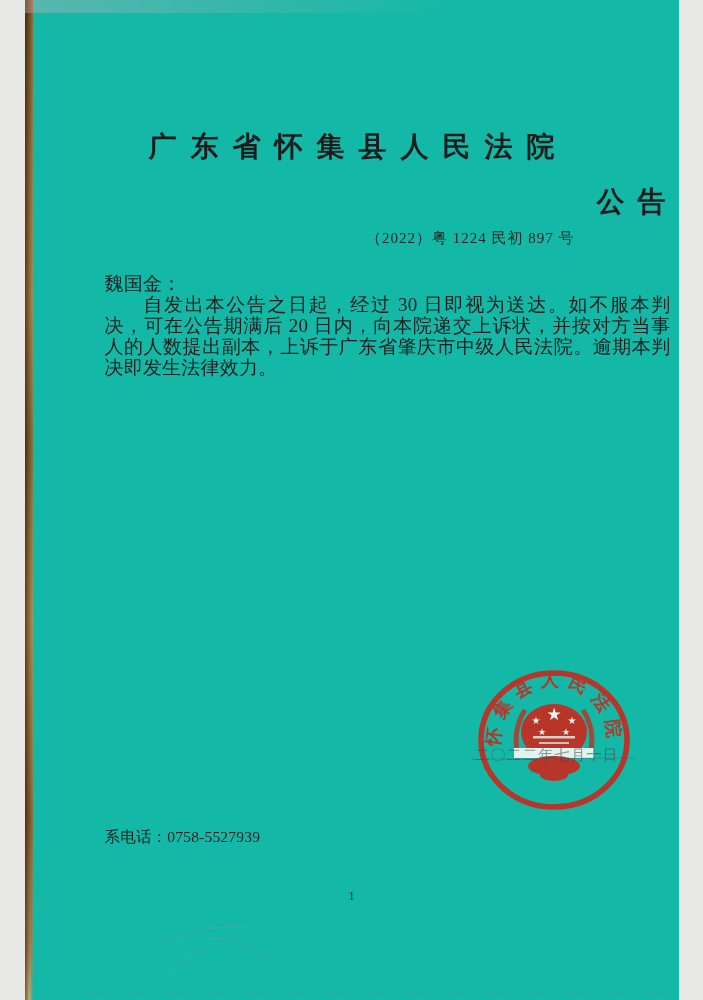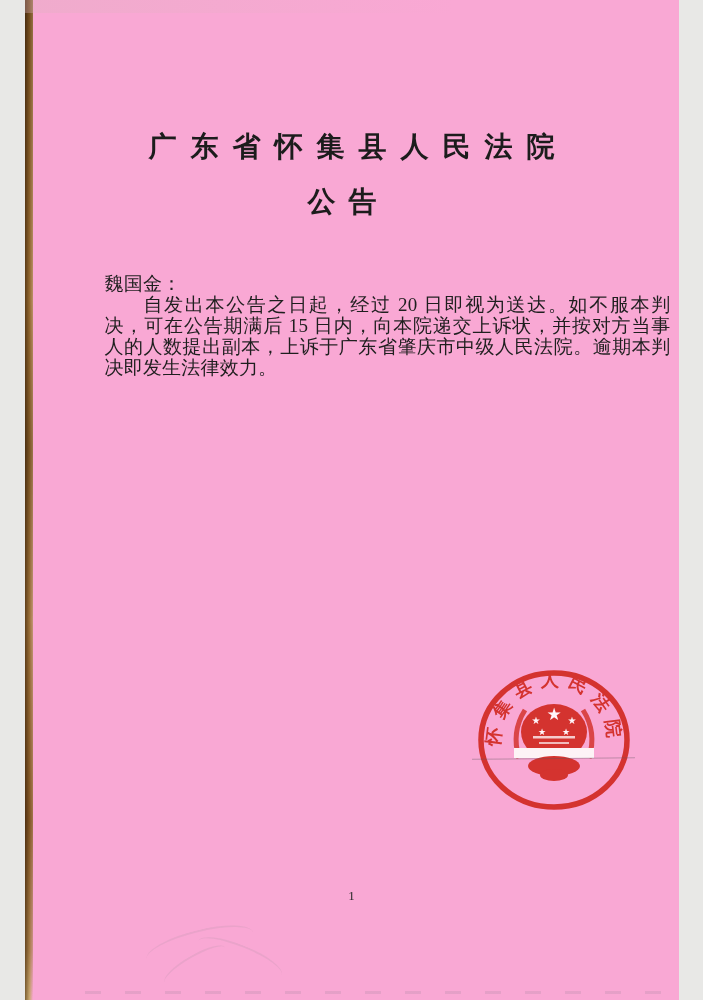--- a/index.html
+++ b/index.html
@@ -1,20 +1,20 @@
 <!DOCTYPE html>
 <html><head>
 <meta charset="utf-8">
 <style>
   html,body{margin:0;padding:0;background:#e8e8e6;}
   .page{
     position:relative;
     width:654px;height:1000px;
     margin:0 auto;
-    background:#f9a8d4;
+    background:#14b8a6;
     overflow:hidden;
     font-family:"Liberation Serif","DejaVu Serif",serif;
     color:#212121;
   }
   
   .left-edge{
     position:absolute;left:0;top:0;width:8px;height:100%;
     background:
       linear-gradient(to bottom, rgba(139,106,58,.95) 0%, rgba(176,141,85,.85) 30%,
         rgba(143,111,62,.9) 45%, rgba(181,146,96,.8) 62%, rgba(150,110,60,.9) 82%,
@@ -36,21 +36,21 @@
   .scribble.s3{left:135px;top:955px;width:70px;height:18px;transform:rotate(-30deg);}
 
   
   .court-name{
     position:absolute;left:0;right:0;top:128px;margin:0;
     text-align:center;font-size:28px;font-weight:600;
     letter-spacing:14px;text-indent:14px;color:#1c1c1c;
   }
   .doc-title{
     position:absolute;left:0;right:0;top:183px;margin:0;
-    text-align:center;font-size:28px;font-weight:600;
+    text-align:right;font-size:28px;font-weight:600;
     letter-spacing:13px;text-indent:-6px;color:#1c1c1c;
   }
   .case-number{
     position:absolute;right:104px;top:229px;
     font-size:15px;letter-spacing:1px;color:#262626;
   }
 
   
   .body-text{
     position:absolute;left:80px;top:251px;width:566px;
@@ -93,24 +93,25 @@
 
   <div class="left-edge"></div>
   <div class="top-smudge"></div>
   <div class="bottom-dashes"></div>
   <div class="scribble s1"></div>
   <div class="scribble s2"></div>
   <div class="scribble s3"></div>
 
   <h1 class="court-name">广东省怀集县人民法院</h1>
   <h2 class="doc-title">公告</h2>
+  <div class="case-number">（2022）粤 1224 民初 897 号</div>
 
   <div class="body-text">
     <p class="salutation">魏国金：</p>
-    <p>自发出本公告之日起，经过 20 日即视为送达。如不服本判决，可在公告期满后 15 日内，向本院递交上诉状，并按对方当事人的人数提出副本，上诉于广东省肇庆市中级人民法院。逾期本判决即发生法律效力。</p>
+    <p>自发出本公告之日起，经过 30 日即视为送达。如不服本判决，可在公告期满后 20 日内，向本院递交上诉状，并按对方当事人的人数提出副本，上诉于广东省肇庆市中级人民法院。逾期本判决即发生法律效力。</p>
   </div>
 
   <div class="seal-wrap">
     <svg width="170" height="160" viewBox="0 0 170 160">
       <g opacity="0.88">
         <ellipse cx="85" cy="78" rx="73" ry="67" fill="none" stroke="#cf2318" stroke-width="5.5"></ellipse>
 
         <g>
           <ellipse cx="85" cy="70" rx="33" ry="28" fill="#cf2318"></ellipse>
           <path d="M50,96 Q42,70 56,48" fill="none" stroke="#cf2318" stroke-width="5" opacity=".85"></path>
@@ -128,20 +129,22 @@
         </g>
         <defs>
           <path id="sealArc" d="M 31.5 85.5 A 54 54 0 1 1 138.4 85.5" fill="none"></path>
         </defs>
         <text font-size="18" font-weight="bold" letter-spacing="8" fill="#cf2318" font-family="Liberation Serif, DejaVu Serif, serif">
           <textPath href="#sealArc" xlink:href="#sealArc" startOffset="50%" text-anchor="middle">怀集县人民法院</textPath>
         </text>
       </g>
     </svg>
     <div class="seal-crease"></div>
+    <div class="seal-date">二〇二二年七月十日</div>
   </div>
 
   <div class="contact">
+    <div class="line second">系电话：0758-5527939</div>
   </div>
 
   <div class="page-number">1</div>
 
 </div>
 
 </body></html>

